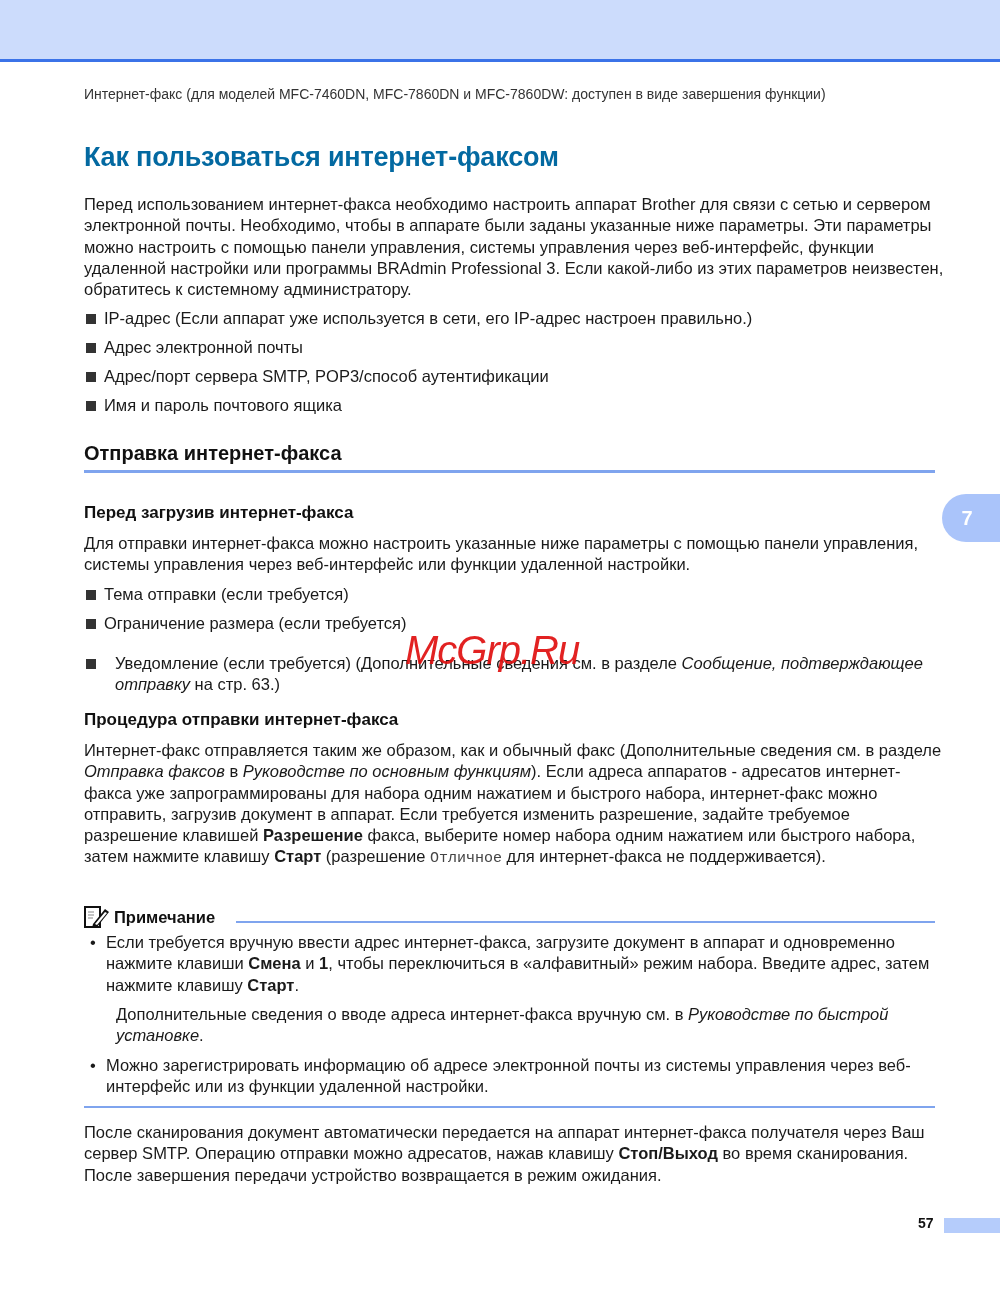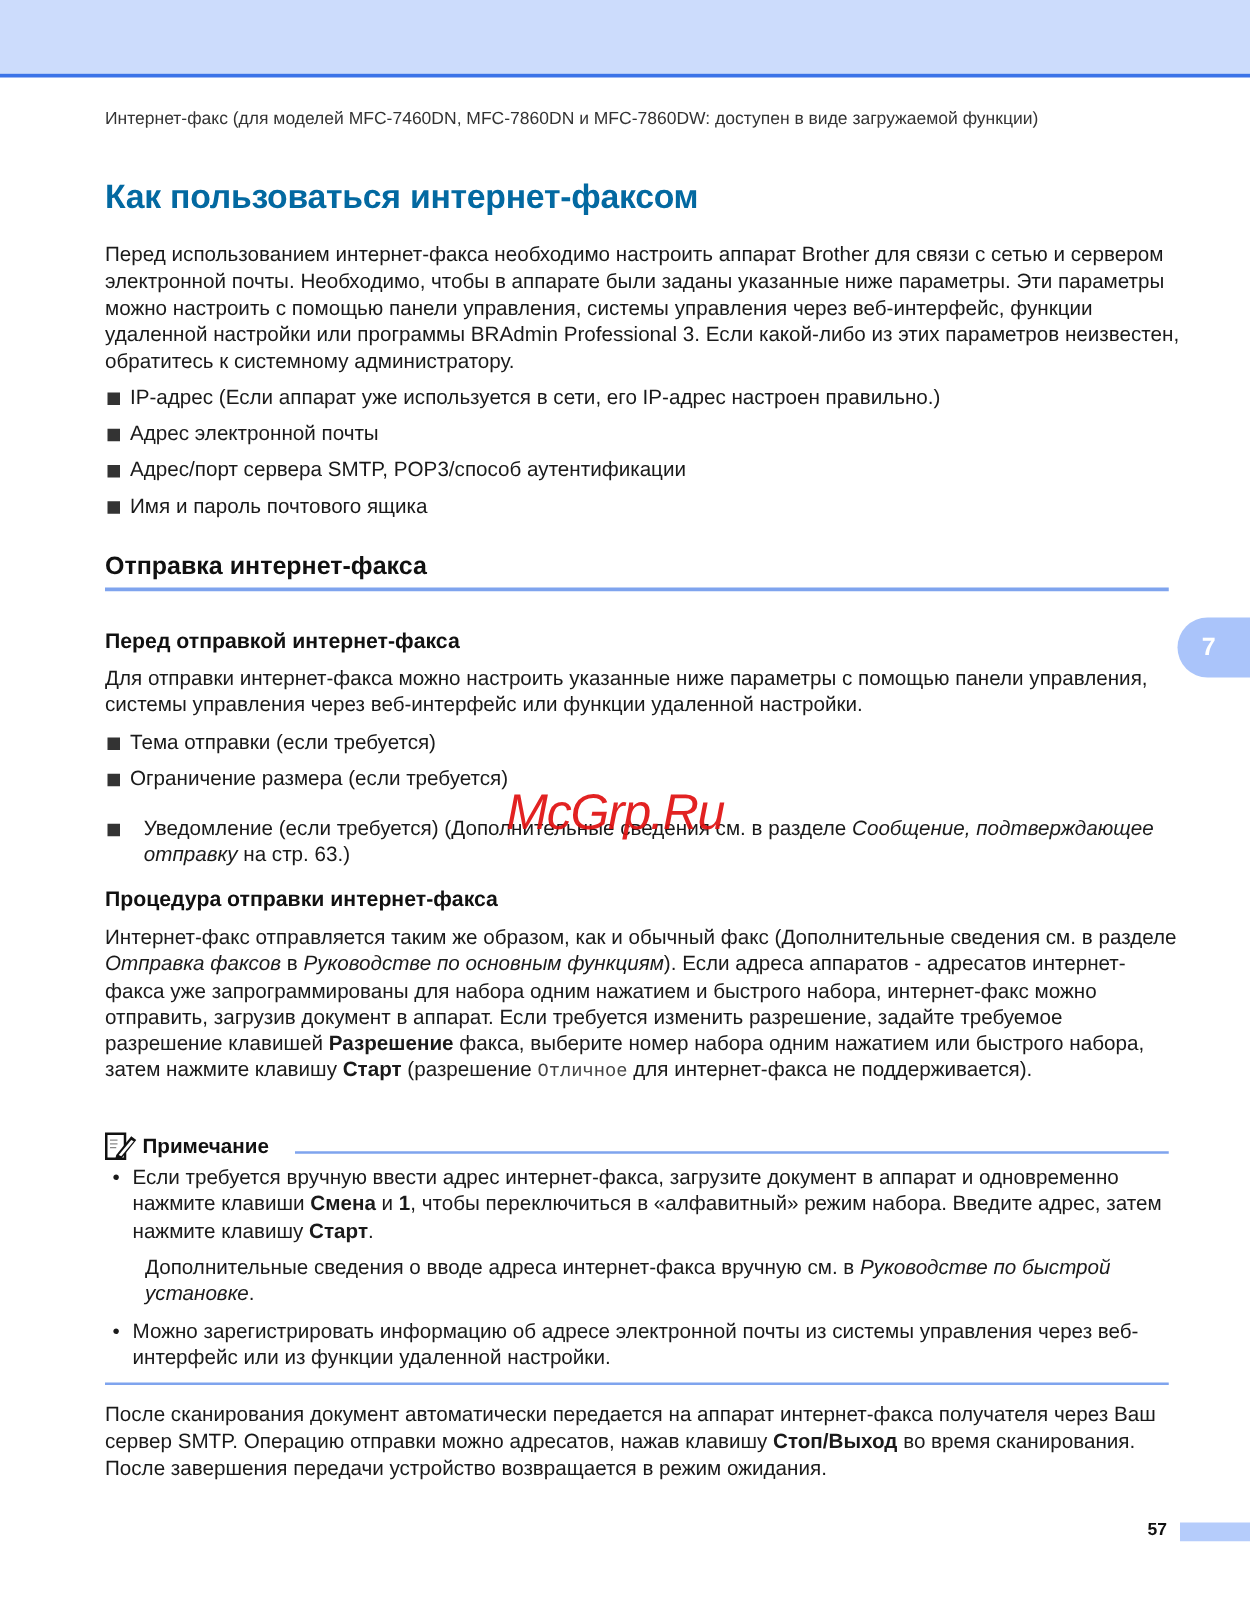--- a/index.html
+++ b/index.html
@@ -90,21 +90,21 @@
   .page-bar {
     position: absolute; left: 944px; top: 1218px; width: 56px; height: 15px; background: #b5ccfb;
   }
 </style>
 </head>
 <body>
 
 <div class="top-band"></div>
 <div class="top-rule"></div>
 
-<div class="running-header">Интернет-факс (для моделей MFC-7460DN, MFC-7860DN и MFC-7860DW: доступен в виде загружаемой функции)</div>
+<div class="running-header">Интернет-факс (для моделей MFC-7460DN, MFC-7860DN и MFC-7860DW: доступен в виде завершения функции)</div>
 
 <div class="h1">Как пользоваться интернет-факсом</div>
 
 <div class="para" style="top:194px;">Перед использованием интернет-факса необходимо настроить аппарат Brother для связи с сетью и сервером электронной почты. Необходимо, чтобы в аппарате были заданы указанные ниже параметры. Эти параметры можно настроить с помощью панели управления, системы управления через веб-интерфейс, функции удаленной настройки или программы BRAdmin Professional 3. Если какой-либо из этих параметров неизвестен, обратитесь к системному администратору.</div>
 
 <div class="bullet" style="top:308px;">
   <span class="sq"></span>
   <span>IP-адрес (Если аппарат уже используется в сети, его IP-адрес настроен правильно.)</span>
 </div>
 <div class="bullet" style="top:337px;">
@@ -120,21 +120,21 @@
   <span>Имя и пароль почтового ящика</span>
 </div>
 
 <div class="h2">Отправка интернет-факса</div>
 <div class="h2-rule"></div>
 
 <div class="chapter-tab">
   <span>7</span>
 </div>
 
-<div class="h3" style="top:503px;">Перед отправкой интернет-факса</div>
+<div class="h3" style="top:503px;">Перед загрузив интернет-факса</div>
 <div class="para" style="top:533px;">Для отправки интернет-факса можно настроить указанные ниже параметры с помощью панели управления, системы управления через веб-интерфейс или функции удаленной настройки.</div>
 
 <div class="bullet" style="top:584px;">
   <span class="sq"></span>
   <span>Тема отправки (если требуется)</span>
 </div>
 <div class="bullet" style="top:613px;">
   <span class="sq"></span>
   <span>Ограничение размера (если требуется)</span>
 </div>

